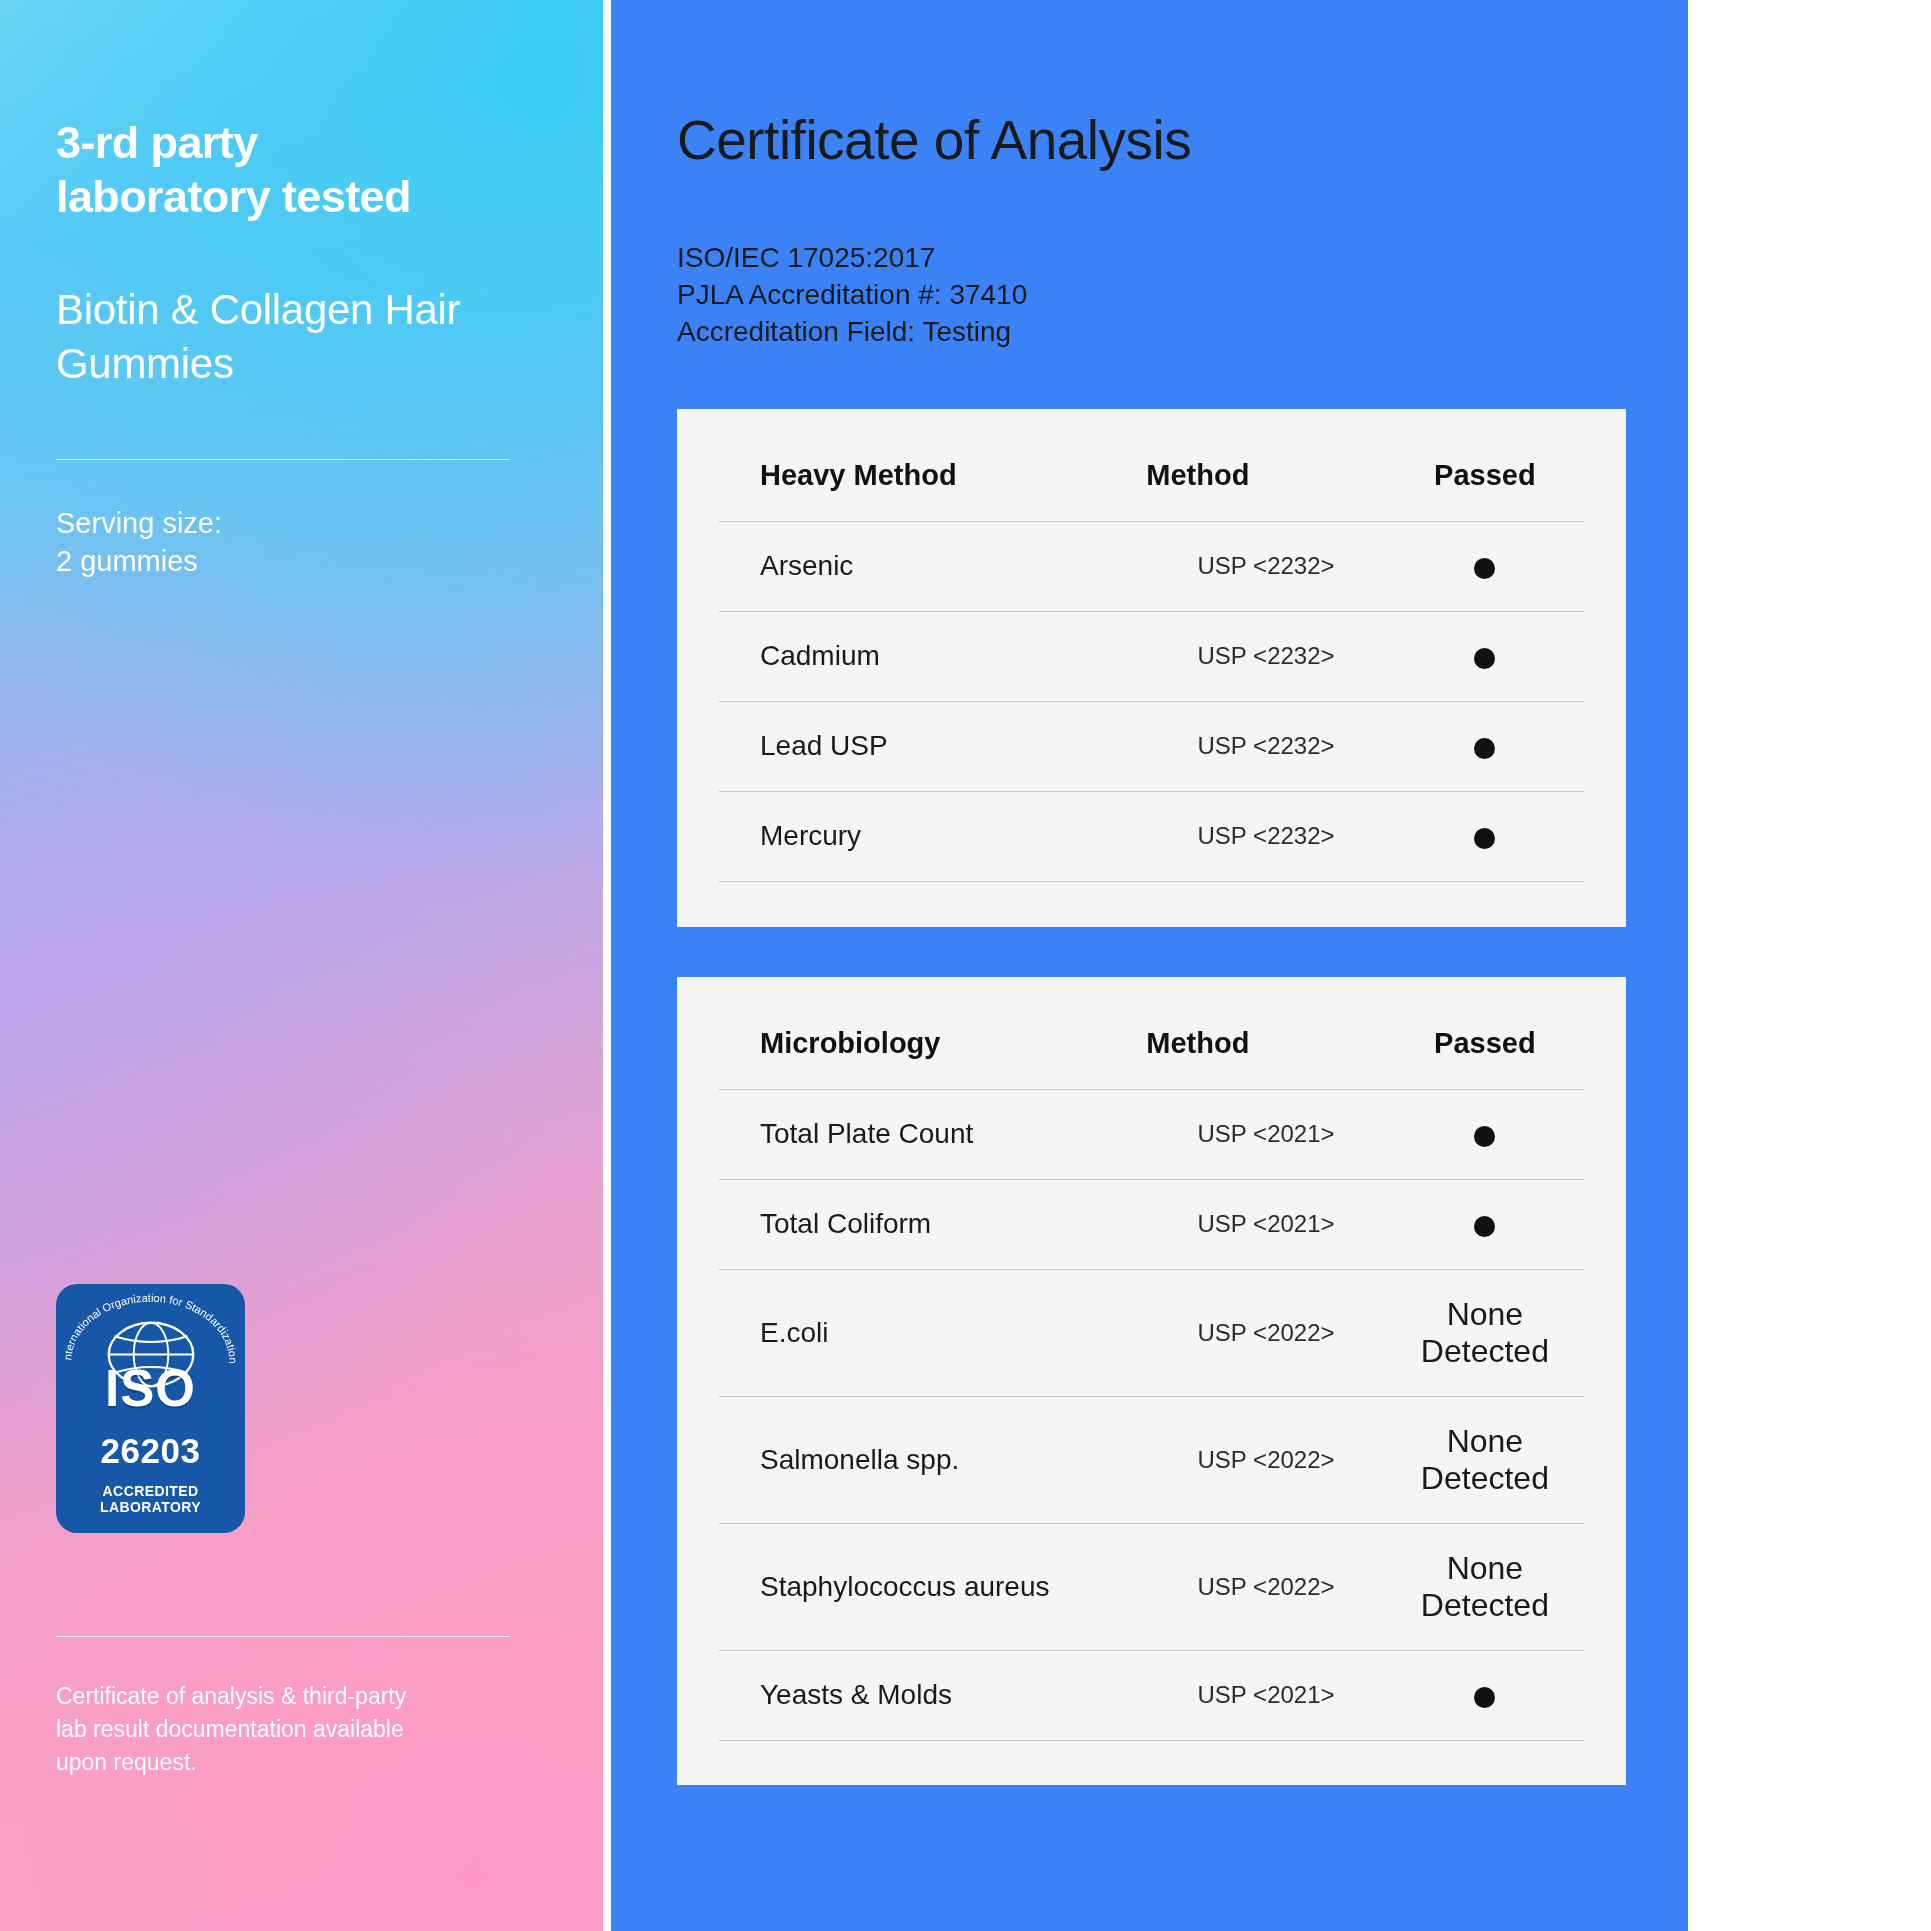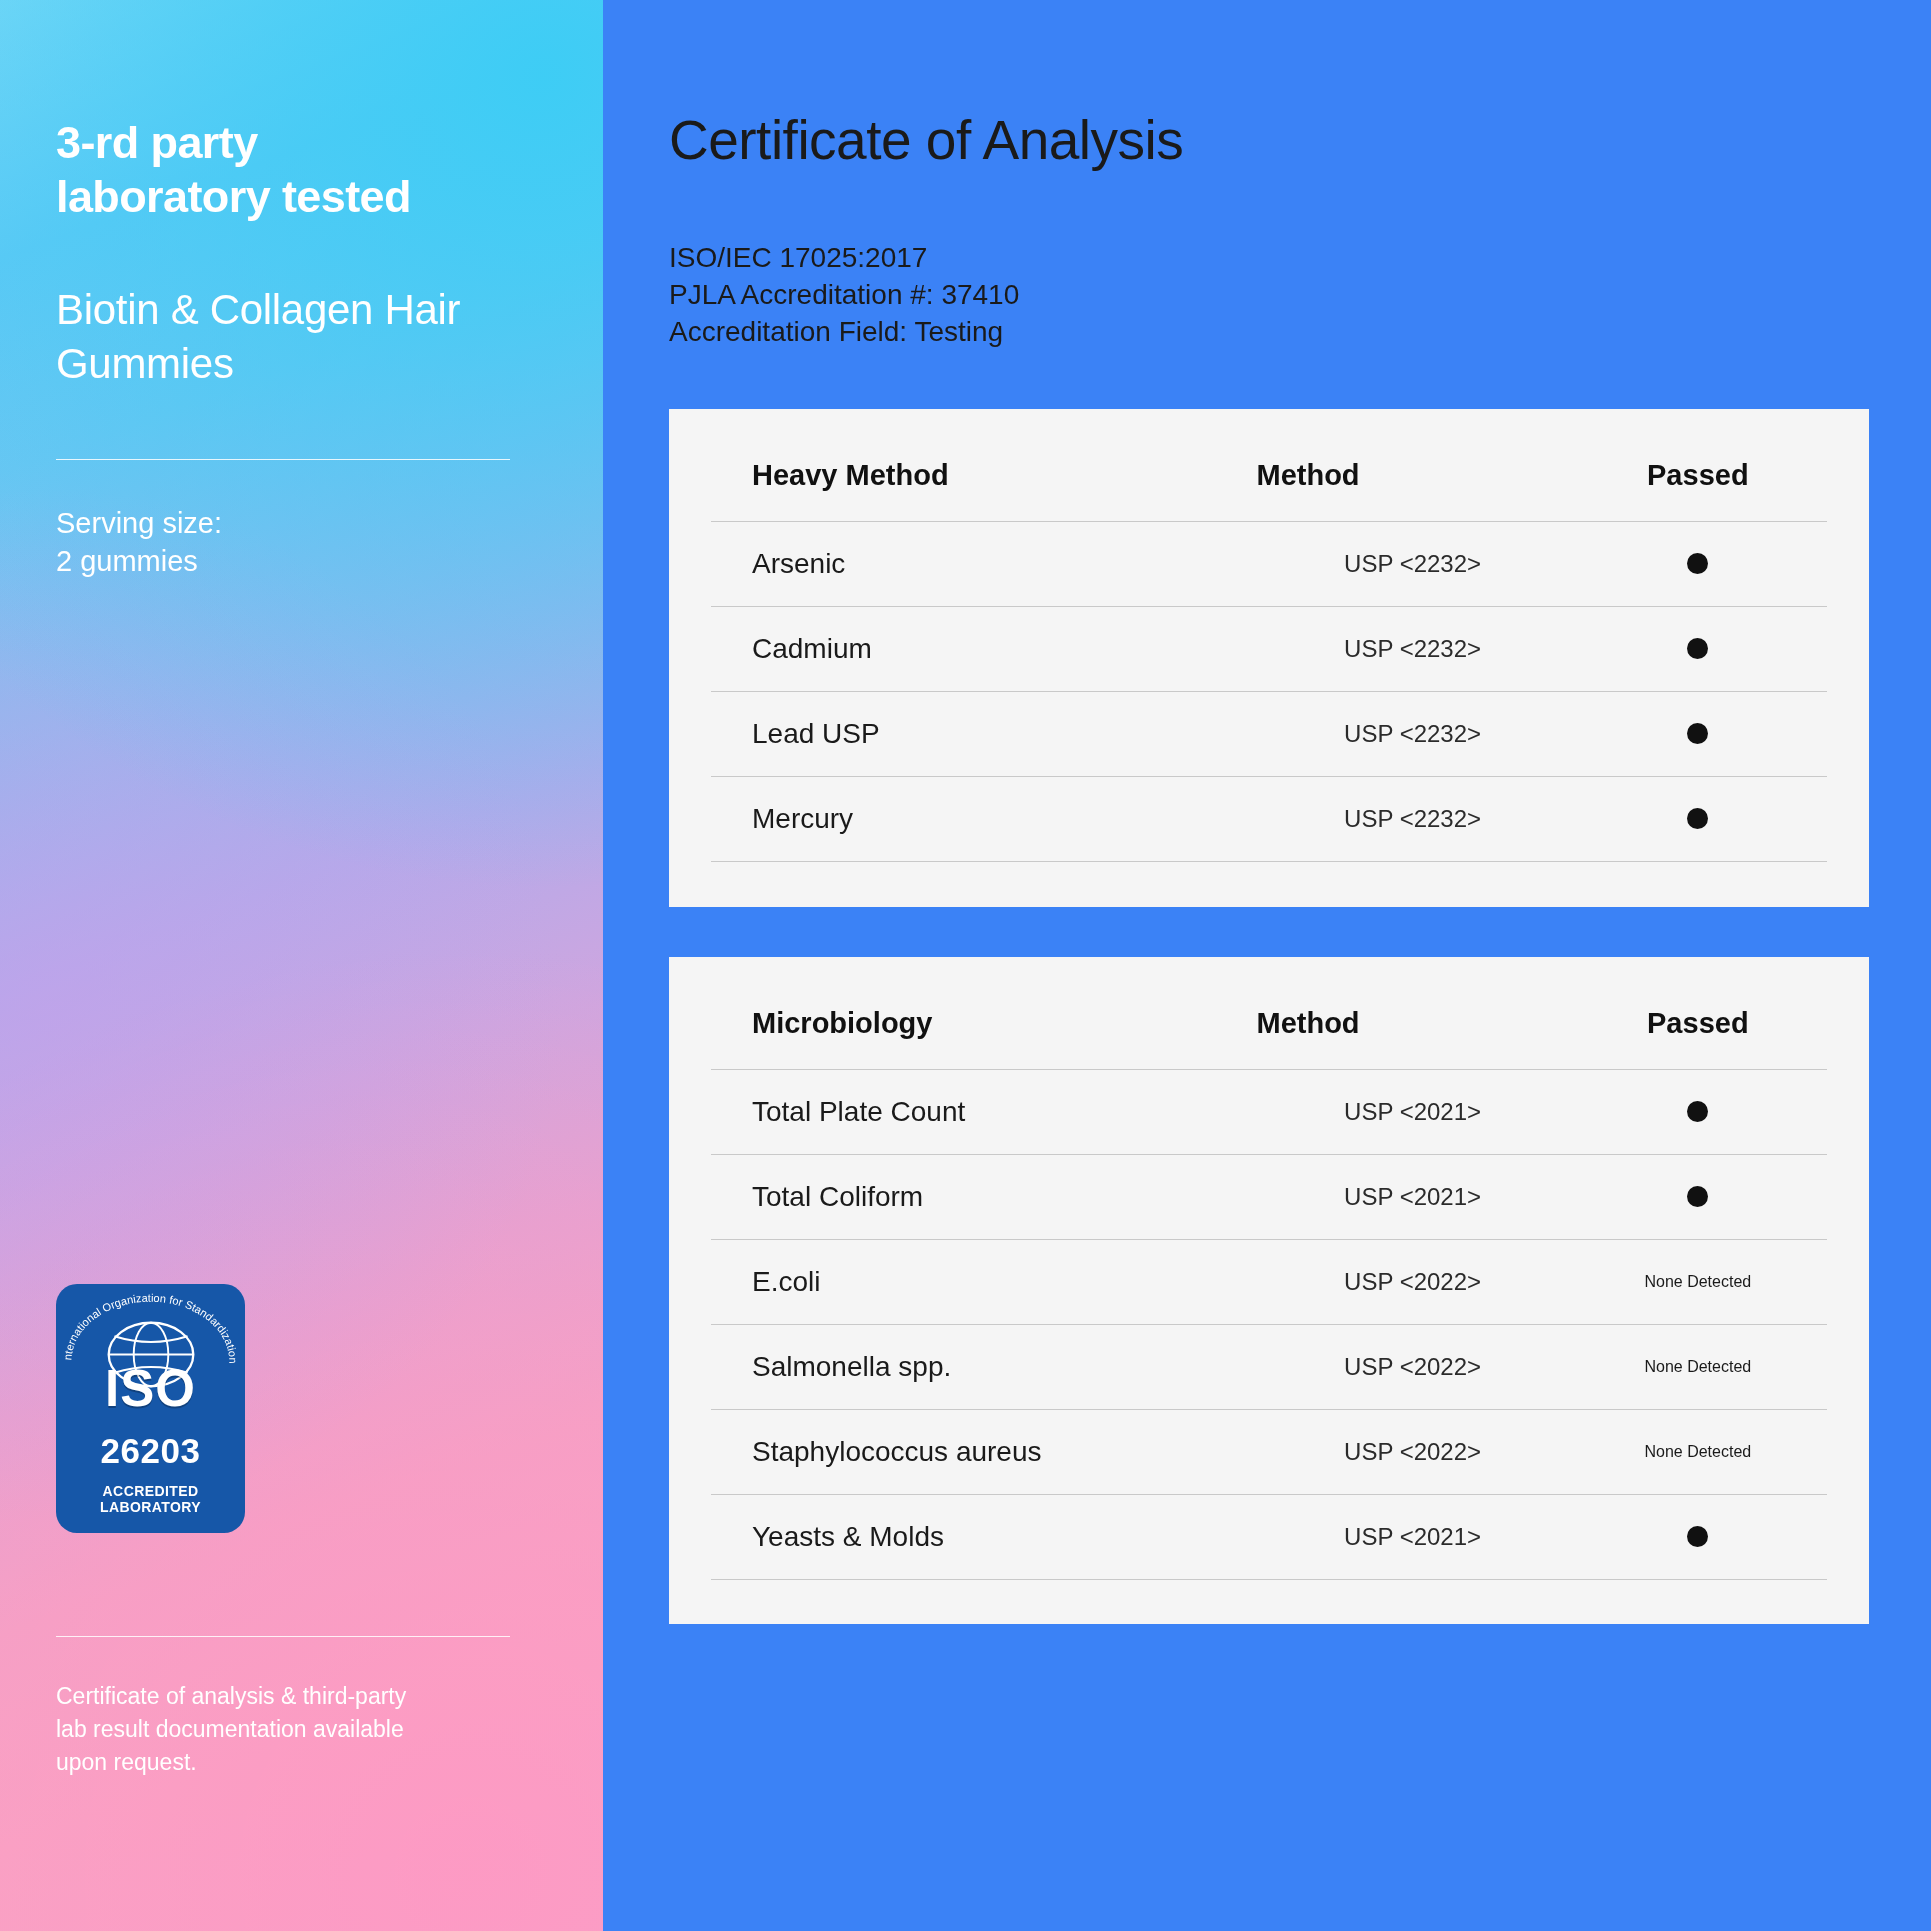--- a/index.html
+++ b/index.html
@@ -8,23 +8,24 @@
   }
   body {
     width: 1931px;
     height: 1931px;
     font-family: "Liberation Sans", sans-serif;
     background: #ffffff;
     overflow: hidden;
   }
   .page {
     position: relative;
-    width: 1931px;
+    width: 1688px;
     height: 1931px;
     display: flex;
+    gap: 8px;
   }
 
   
   .left-panel {
     position: relative;
     width: 603px;
     height: 1931px;
     flex: 0 0 603px;
     background:
       linear-gradient(160deg,
@@ -203,21 +204,21 @@
   th.col-passed  { width: 24%; text-align: center; }
   td {
     border-top: 1.9px solid #c9c9c9;
     font-size: 28px;
     color: #1a1a1a;
     padding: 26px 0 26px 0;
     vertical-align: middle;
   }
   td.analyte { padding-left: 41px; font-weight: 400; }
   td.method  { text-align: center; font-size: 24px; color: #2b2b2b; }
-  td.passed  { text-align: center; font-size: 16px; color: #1a1a1a; }
+  td.passed  { text-align: center; font-size: 32px; color: #1a1a1a; }
   tr.last-spacer td {
     border-top: 1.9px solid #c9c9c9;
     padding: 0;
     height: 9.7px;
   }
   .dot {
     display: inline-block;
     width: 21px;
     height: 21px;
     border-radius: 50%;

